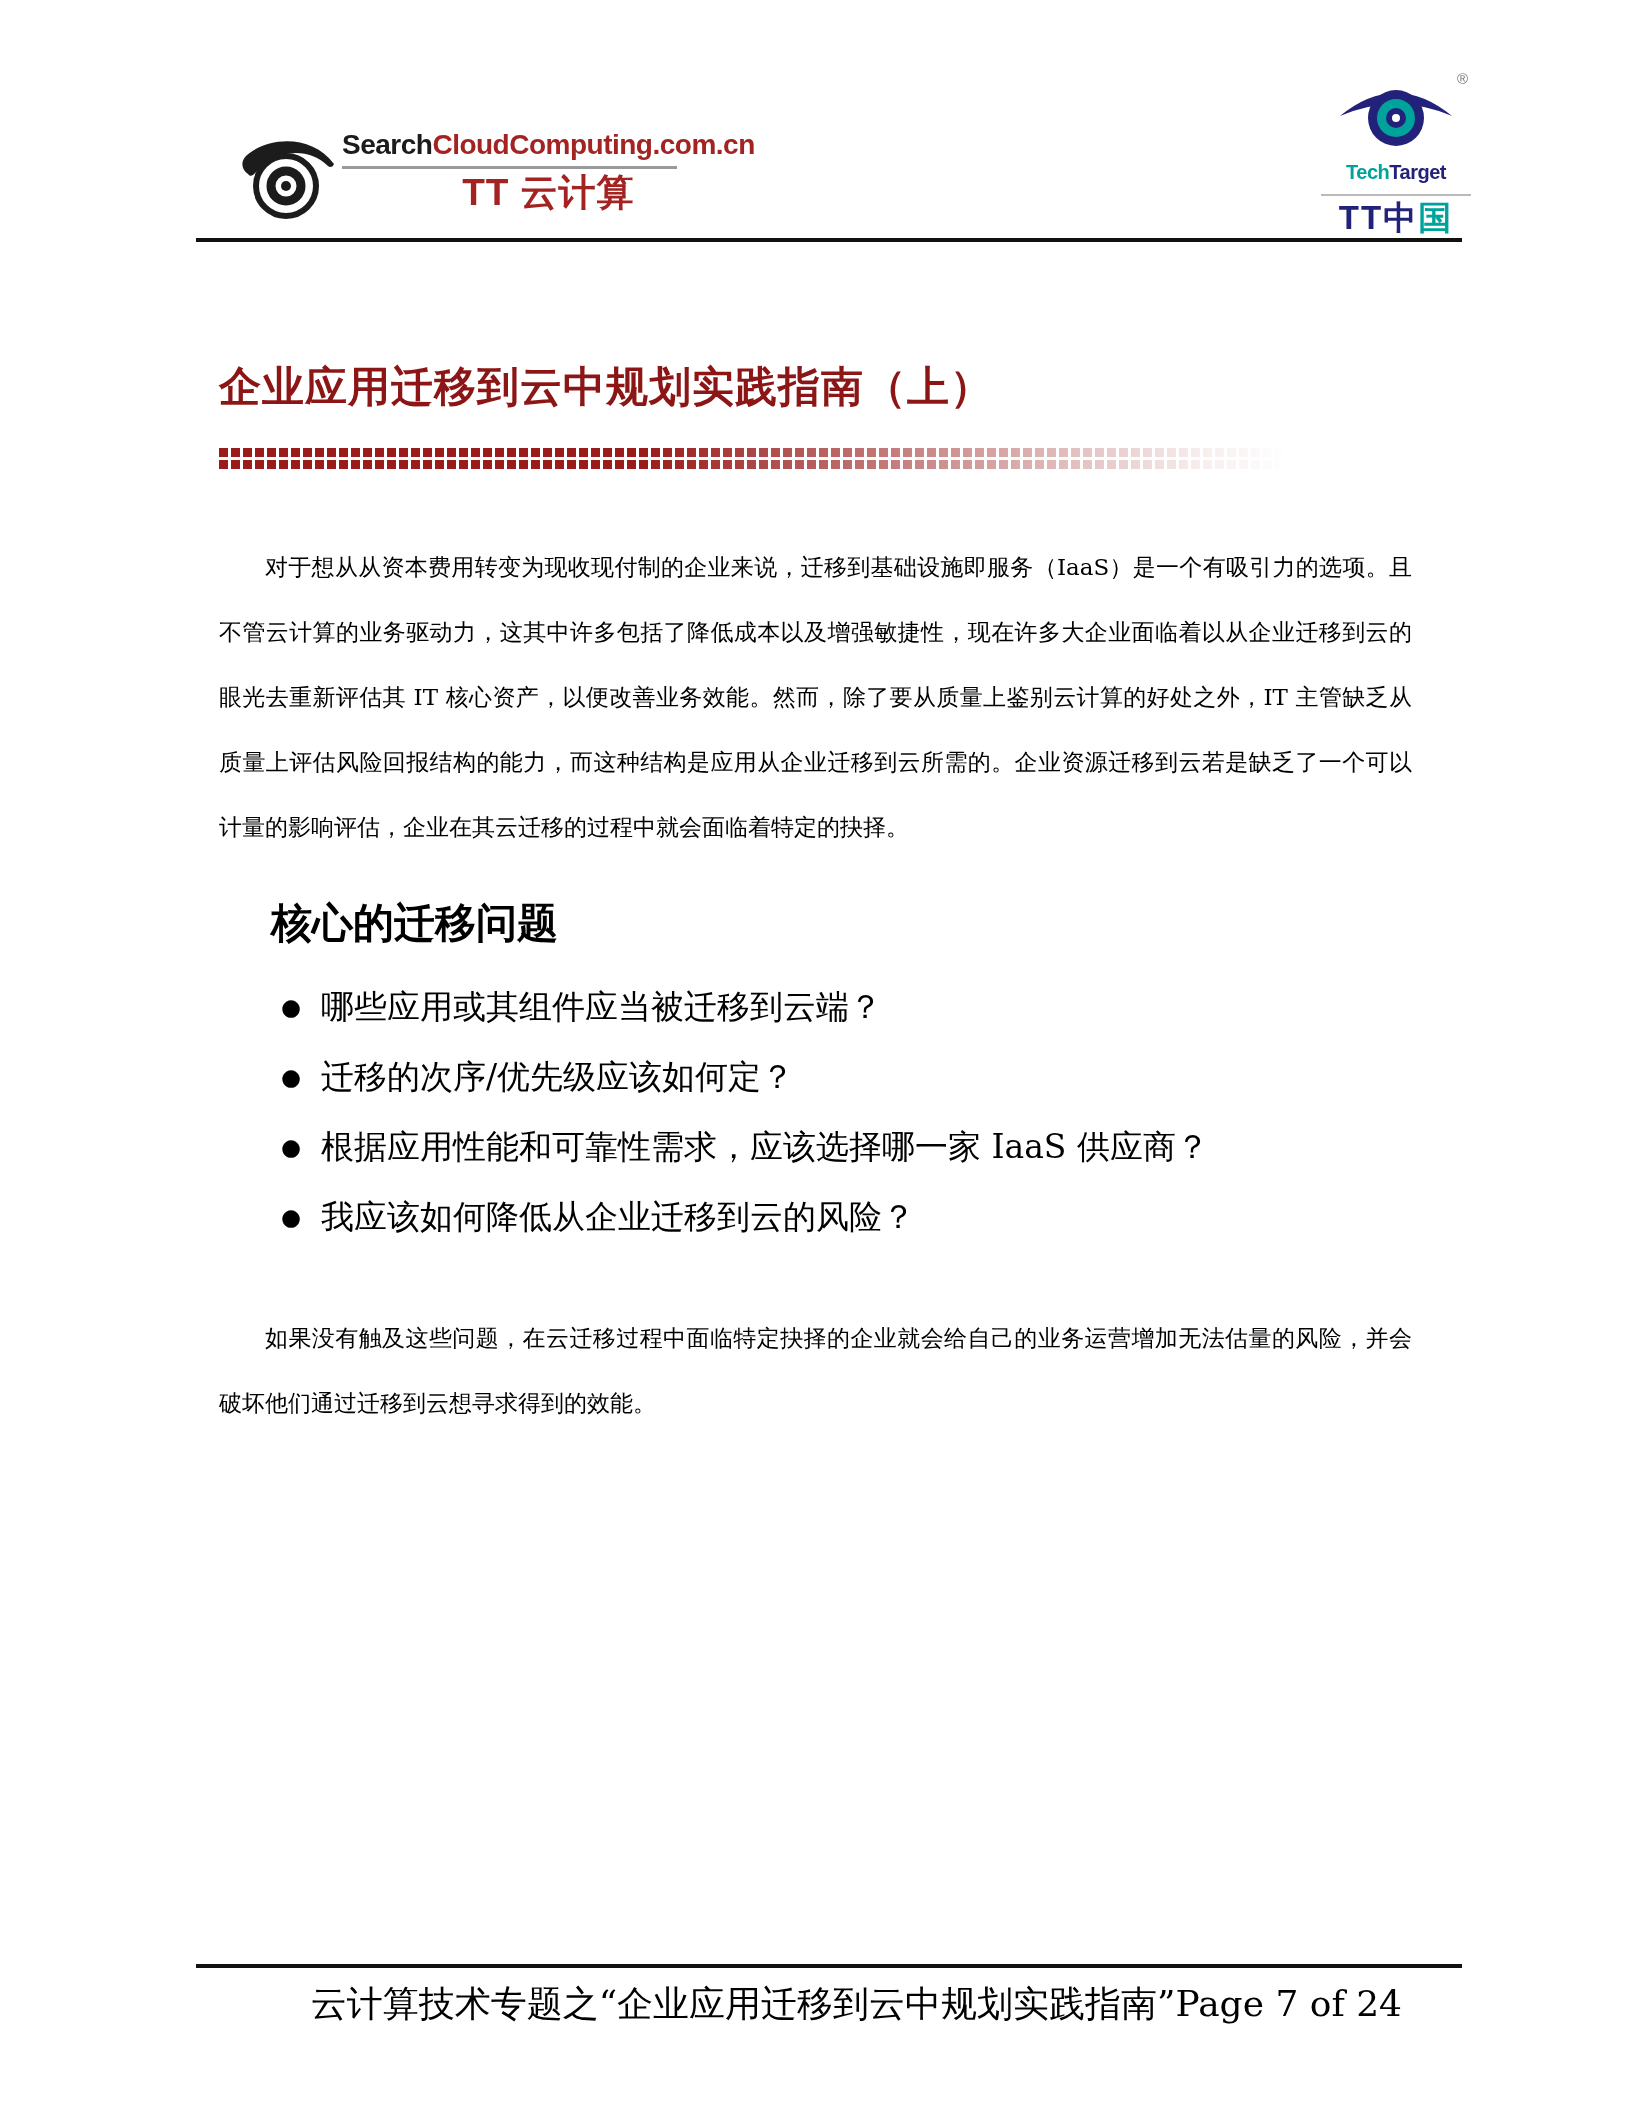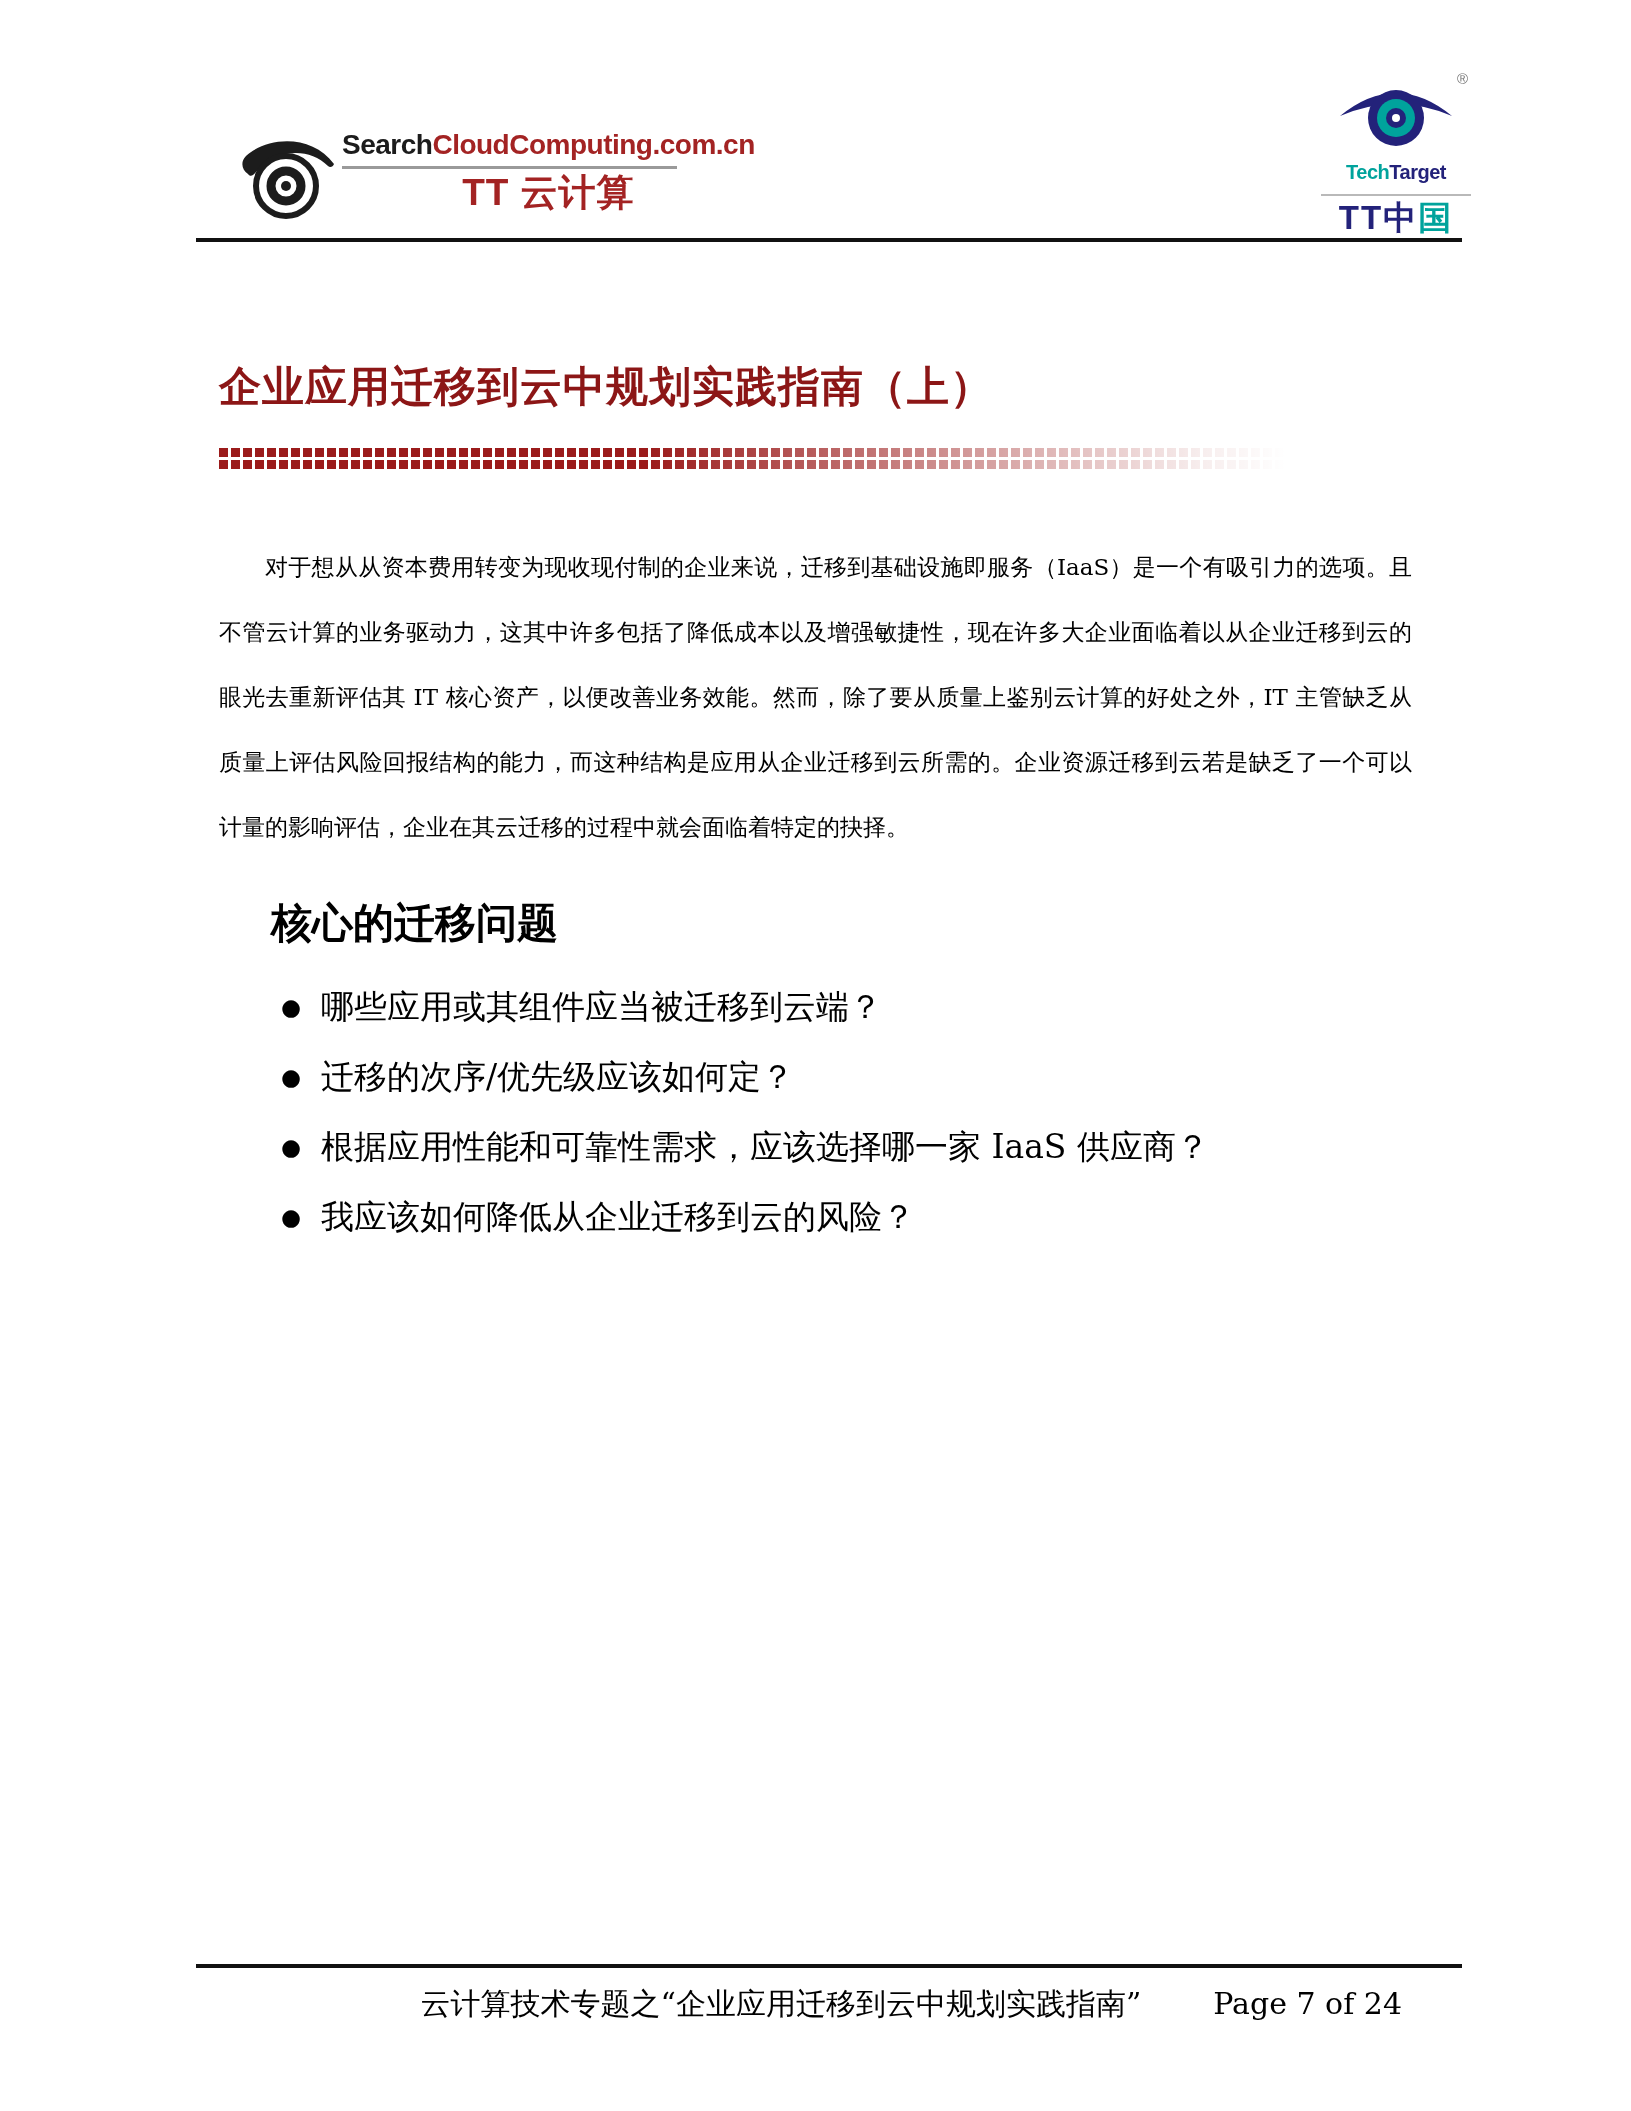--- a/index.html
+++ b/index.html
@@ -107,22 +107,22 @@
   .bullet-marker{
     position:absolute;left:62px;top:0;
     font-size:23px;line-height:70px;color:#000;
   }
   .para-3{margin-top:54px;}
   
   .footer{position:absolute;left:196px;right:169px;top:1964px;}
   .footer-rule{height:4px;background:#111;}
   .footer-row{
     display:flex;justify-content:flex-end;align-items:center;
-    gap:72px;margin-top:16px;padding-right:60px;
-    font-size:30px;line-height:40px;
+    margin-top:16px;padding-right:60px;
+    font-size:36px;line-height:40px;
   }
   .footer-doc-title{white-space:nowrap;}
   .footer-page{white-space:nowrap;}
 </style>
 </head>
 <body>
 
 <div class="page">
 
   <div class="header">
@@ -175,20 +175,21 @@
     <h2 class="sub-heading">核心的迁移问题</h2>
 
 
     <ul class="bullet-list">
       <li><span class="bullet-marker">●</span><span>哪些应用或其组件应当被迁移到云端？</span></li>
       <li><span class="bullet-marker">●</span><span>迁移的次序/优先级应该如何定？</span></li>
       <li><span class="bullet-marker">●</span><span>根据应用性能和可靠性需求，应该选择哪一家 IaaS 供应商？</span></li>
       <li><span class="bullet-marker">●</span><span>我应该如何降低从企业迁移到云的风险？</span></li>
     </ul>
 
+    <p class="para para-3">如果没有触及这些问题，在云迁移过程中面临特定抉择的企业就会给自己的业务运营增加无法估量的风险，并会破坏他们通过迁移到云想寻求得到的效能。</p>
 
   </div>
 
   <div class="footer">
     <div class="footer-rule"></div>
     <div class="footer-row">
       <span class="footer-doc-title">云计算技术专题之“企业应用迁移到云中规划实践指南”</span>
       <span class="footer-page">Page 7 of 24</span>
     </div>
   </div>

